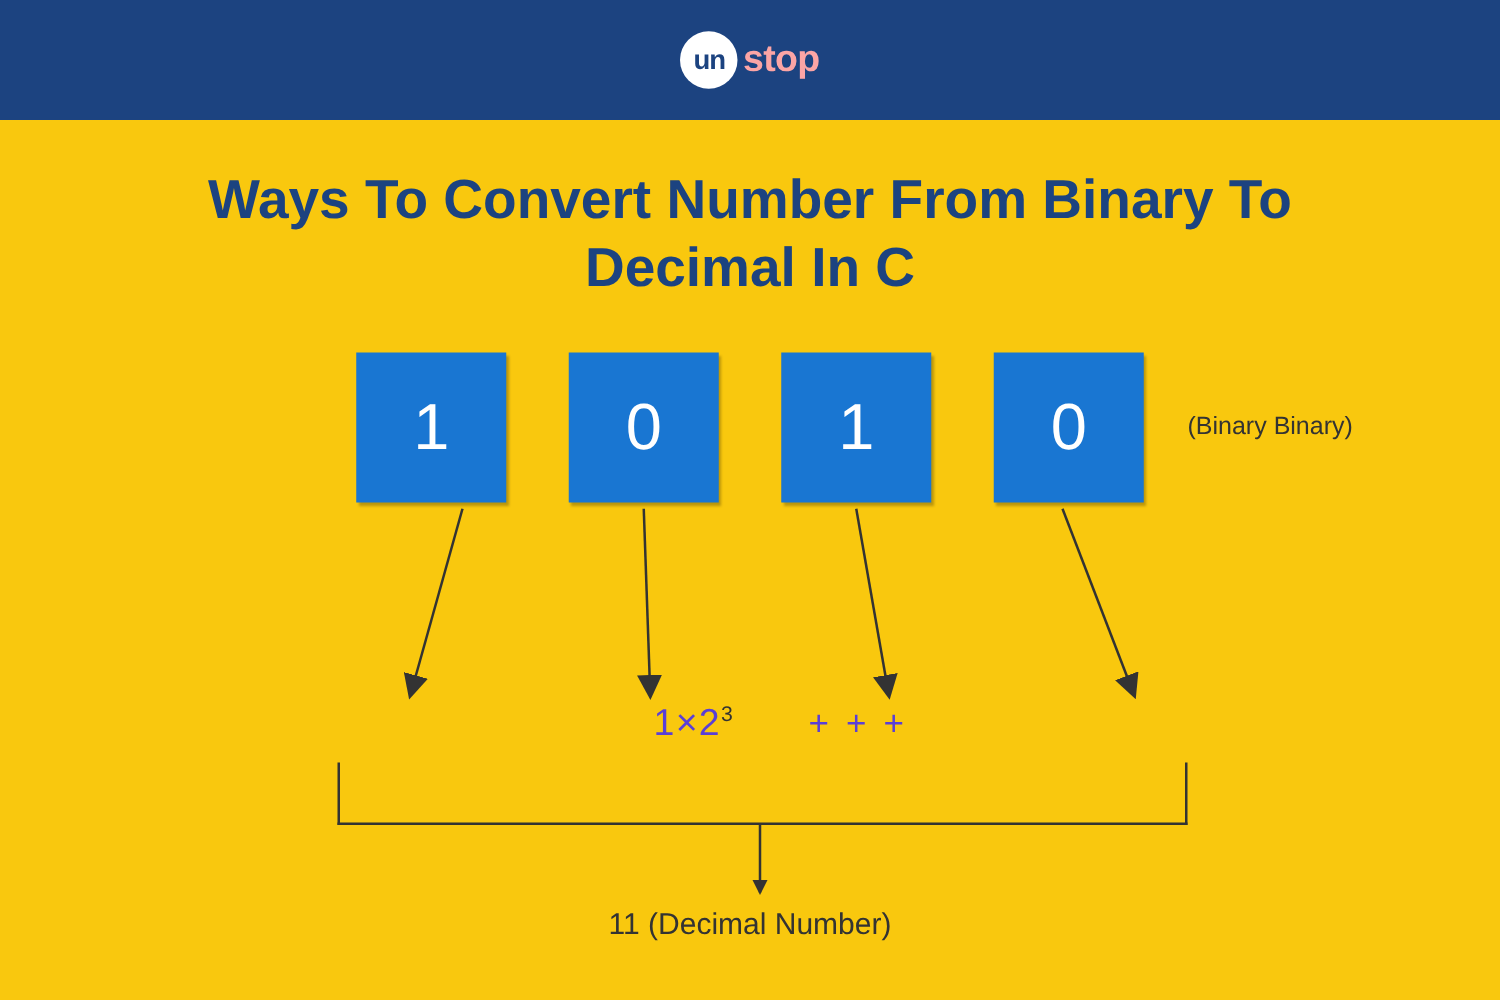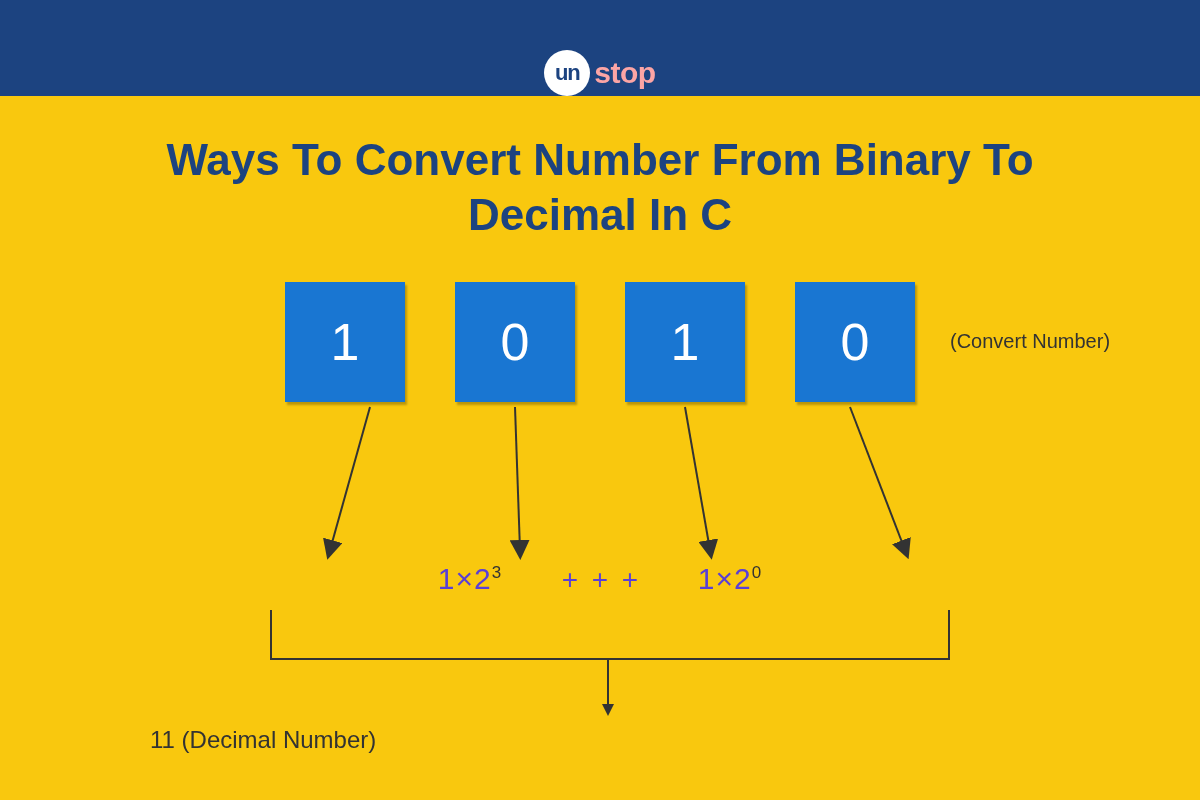--- a/index.html
+++ b/index.html
@@ -8,21 +8,21 @@
     height: 800px;
     background: #f9c80e;
     font-family: Arial, Helvetica, sans-serif;
     overflow: hidden;
   }
   .header {
     width: 100%;
     height: 96px;
     background: #1c4380;
     display: flex;
-    align-items: flex-end;
+    align-items: center;
     justify-content: center;
   }
   .logo {
     display: flex;
     align-items: center;
   }
   .logo-circle {
     width: 46px;
     height: 46px;
     border-radius: 50%;
@@ -128,20 +128,21 @@
     bottom: -2px;
     left: -5px;
     border-left: 6px solid transparent;
     border-right: 6px solid transparent;
     border-top: 12px solid #333;
   }
   .result {
     position: absolute;
     top: 444px;
     width: 100%;
+    text-align: center;
     font-size: 24px;
     color: #333;
   }
 </style>
 </head>
 <body>
 
 <div class="header">
   <div class="logo">
     <div class="logo-circle">un</div>
@@ -151,41 +152,40 @@
 
 <h1 class="title">Ways To Convert Number From Binary To Decimal In C</h1>
 
 <div class="diagram">
 
   <div class="bin-row">
     <div class="bin-box">1</div>
     <div class="bin-box">0</div>
     <div class="bin-box">1</div>
     <div class="bin-box">0</div>
-    <div class="bin-label">(Convert Number)</div>
+    <div class="bin-label">(Binary Binary)</div>
   </div>
 
   <svg class="arrow-layer" viewBox="0 0 900 500" width="900" height="500">
     <defs>
       <marker id="ah" markerWidth="10" markerHeight="10" refX="5" refY="5" orient="auto">
         <path d="M0,0 L10,5 L0,10 Z" fill="#333"></path>
       </marker>
     </defs>
     <line x1="220" y1="125" x2="180" y2="268" stroke="#333" stroke-width="2" marker-end="url(#ah)"></line>
     <line x1="365" y1="125" x2="370" y2="268" stroke="#333" stroke-width="2" marker-end="url(#ah)"></line>
     <line x1="535" y1="125" x2="560" y2="268" stroke="#333" stroke-width="2" marker-end="url(#ah)"></line>
     <line x1="700" y1="125" x2="755" y2="268" stroke="#333" stroke-width="2" marker-end="url(#ah)"></line>
   </svg>
 
   <div class="formula-row">
     <span class="term"><span>1</span><span>×2</span><sup>3</sup></span>
     <span class="plus">+</span>
     <span class="plus">+</span>
     <span class="plus">+</span>
-    <span class="term"><span>1</span><span>×2</span><sup>0</sup></span>
   </div>
 
   <div class="bracket"></div>
   <div class="bracket-arrow"></div>
 
   <div class="result">
     <span>11</span>
     <span> </span><span>(Decimal Number)</span>
   </div>
 

